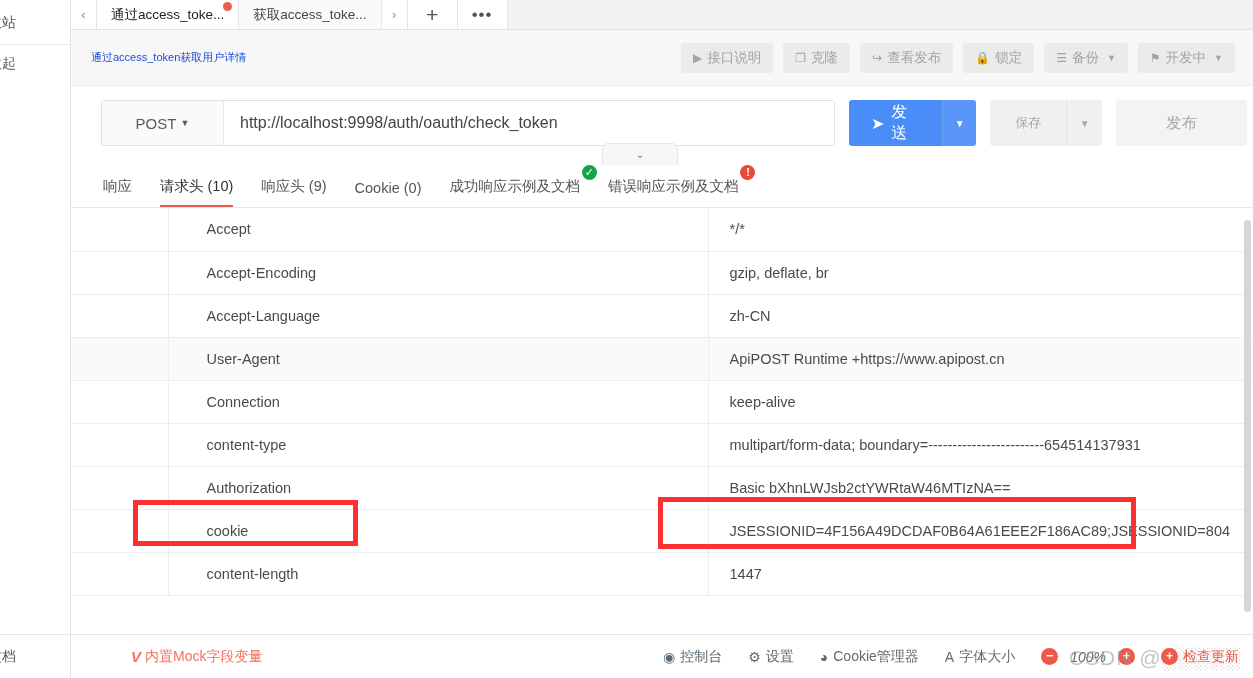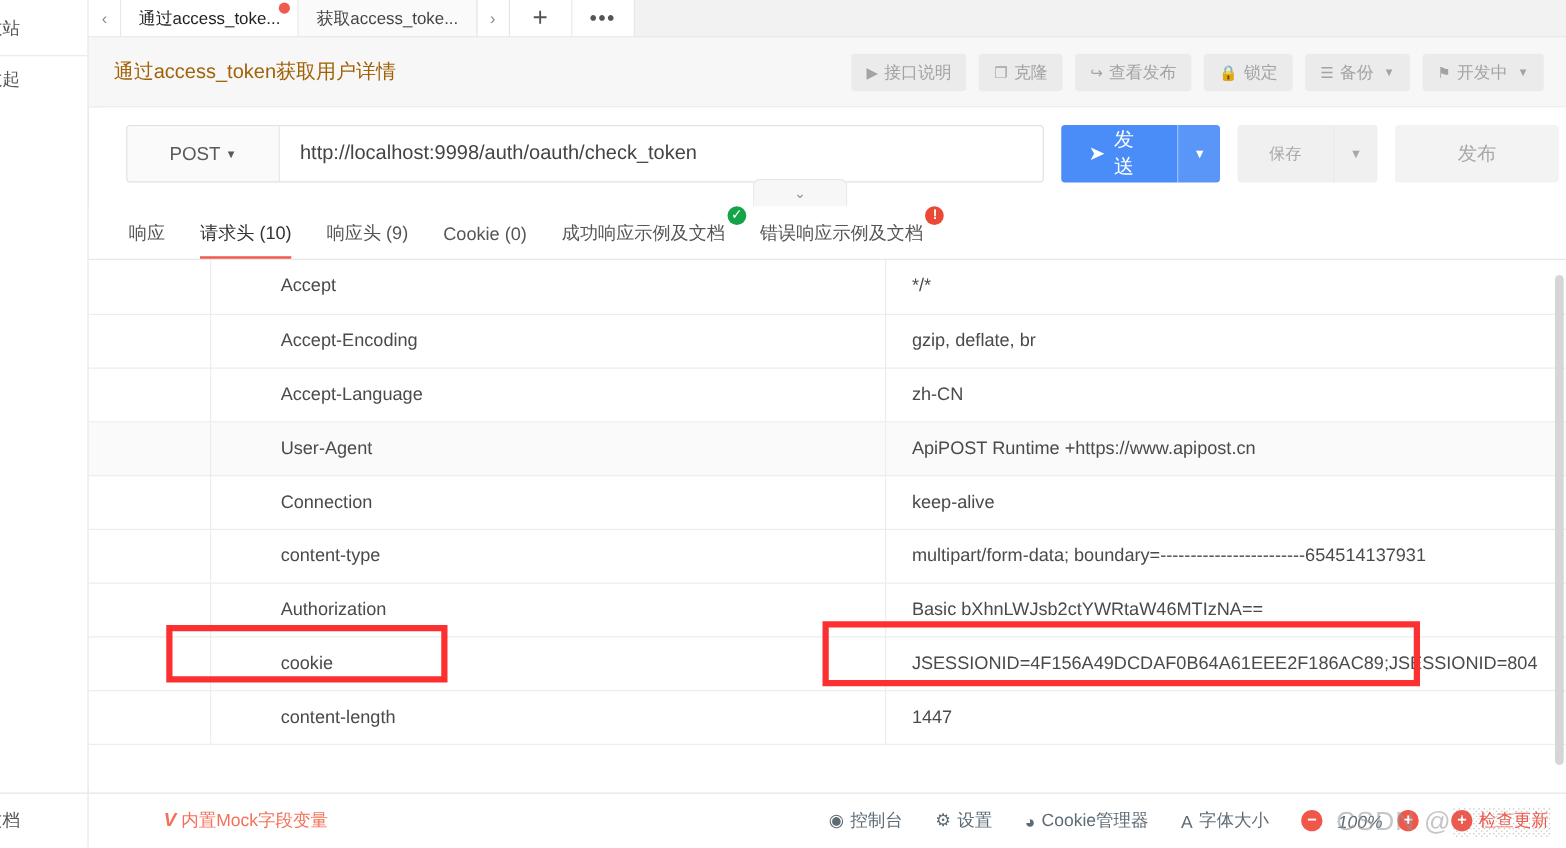--- a/index.html
+++ b/index.html
@@ -59,21 +59,21 @@
   .tab-btn.plus { font-size: 21px; font-weight: 300; color: #555; }
   .tab-btn.more { font-size: 17px; letter-spacing: 1px; color: #555; }
   .tabstrip-filler { flex: 1; background: #f2f2f2; }
 
   
   .header {
     position: absolute; left: 71px; top: 30px; width: 1182px; height: 56px;
     background: #f7f7f7; border-bottom: 1px solid #ececec;
     display: flex; align-items: center;
   }
-  .api-title { font-size: 16px; color: #a16207; margin-left: 20px; }
+  .api-title { font-size: 11px; color: #1d4ed8; margin-left: 20px; }
   .hdr-actions { margin-left: auto; display: flex; gap: 10px; padding-right: 18px; }
   .hdr-btn {
     display: flex; align-items: center; gap: 5px;
     height: 30px; padding: 0 12px; border-radius: 3px;
     background: #ebebeb; color: #a3a3a3; font-size: 13.5px;
     cursor: pointer; white-space: nowrap;
   }
   .hdr-btn .ic { font-size: 12px; display: inline-block; }
   .hdr-btn .caret { font-size: 9px; margin-left: 3px; }
 
@@ -165,21 +165,21 @@
     position: absolute; left: 71px; top: 208px; width: 1182px; height: 423px;
     overflow: hidden; background: #fff;
   }
   table.hdrs { width: 100%; border-collapse: collapse; table-layout: fixed; }
   table.hdrs td {
     height: 43px; border-bottom: 1px solid #ededed;
     font-size: 14.5px; color: #4a4a4a; vertical-align: middle;
     white-space: nowrap; overflow: hidden;
   }
   td.c-chk { width: 97px; border-right: 1px solid #ededed; }
-  td.c-key { width: 540px; border-right: 1px solid #ededed; padding-left: 56px; }
+  td.c-key { width: 540px; border-right: 1px solid #ededed; padding-left: 38px; }
   td.c-val { padding-left: 21px; }
   tr.alt td { background: #fafafa; }
 
   
   .anno {
     position: absolute; border: 5px solid #fc3030; z-index: 20;
     pointer-events: none;
   }
   #anno-key  { left: 133px; top: 500px; width: 225px; height: 46px; }
   #anno-val  { left: 658px; top: 497px; width: 478px; height: 52px; }

